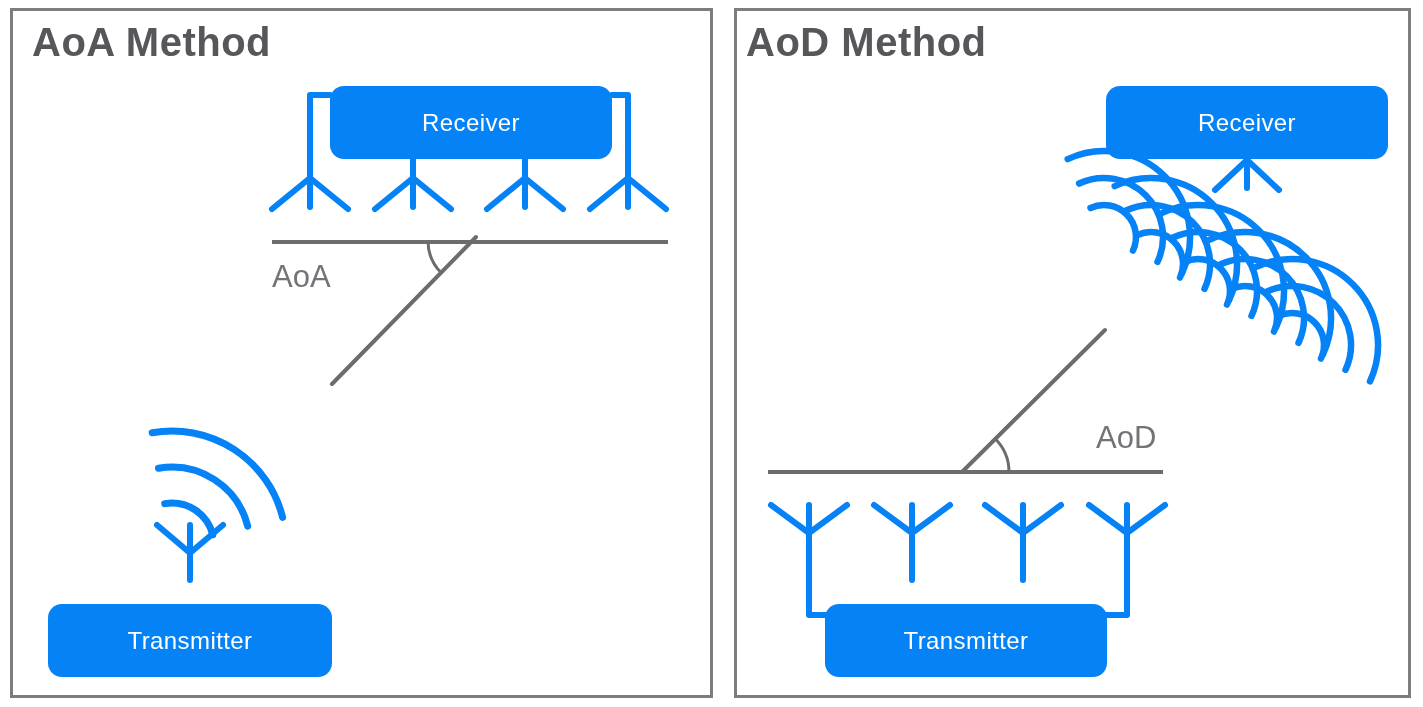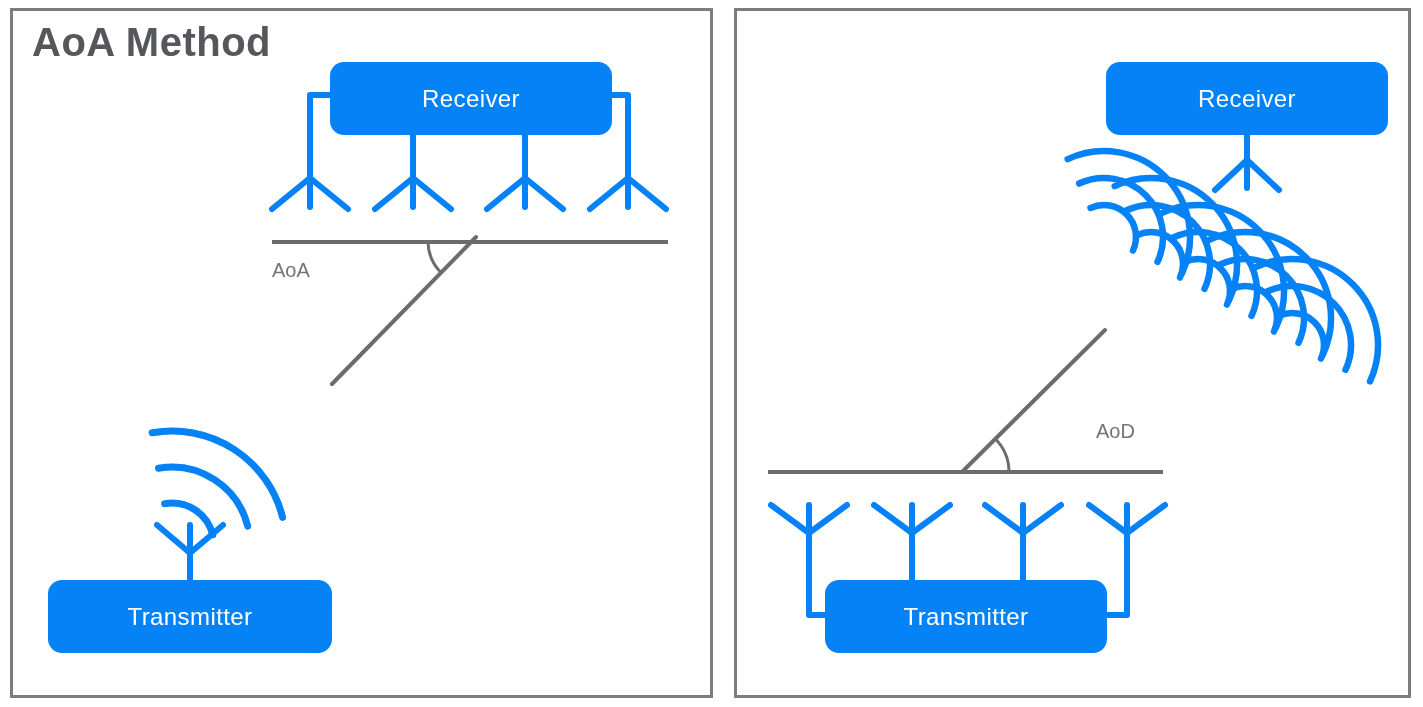--- a/index.html
+++ b/index.html
@@ -13,27 +13,27 @@
     border:3px solid var(--border-gray,#7B7D80);
   }
   .title{
     position:absolute;margin:0;
     font-size:40px;font-weight:700;letter-spacing:.5px;
     color:var(--title-gray,#56575A);white-space:nowrap;
   }
   .node{
     position:absolute;height:73px;border-radius:14px;
     background:var(--accent-blue,#0582F6);
-    display:flex;align-items:center;justify-content:center;
+    display:flex;align-items:center;justify-content:center;margin-top:24px;
   }
   .node span{
     color:var(--box-text,#fff);font-size:24px;font-weight:500;letter-spacing:.4px;
   }
   .angle-label{
-    position:absolute;font-size:20px;font-weight:400;
+    position:absolute;font-size:31px;font-weight:400;
     color:var(--label-gray,#737477);white-space:nowrap;
   }
   svg.linework{position:absolute;left:0;top:0;}
   .gray-stroke{stroke:var(--line-gray,#6B6C6E);fill:none;}
   .blue-stroke{stroke:var(--accent-blue,#0582F6);fill:none;}
 </style>
 </head>
 <body>
 
 <div class="stage">
@@ -102,20 +102,21 @@
 
     <g class="blue-stroke" stroke-width="6" stroke-linecap="round" stroke-linejoin="round">
       <path d="M809,505 V615 H826 M809,533 L771,505 M809,533 L847,505"></path>
       <path d="M912,505 V580 M912,533 L874,505 M912,533 L950,505"></path>
       <path d="M1023,505 V580 M1023,533 L985,505 M1023,533 L1061,505"></path>
       <path d="M1127,505 V615 H1106 M1127,533 L1089,505 M1127,533 L1165,505"></path>
     </g>
   </svg>
 
   <h1 class="title" style="left:32px;top:20px">AoA Method</h1>
+  <h1 class="title" style="left:746px;top:20px">AoD Method</h1>
 
   <div class="node" style="left:330px;top:62px;width:282px">
     <span>Receiver</span>
   </div>
   <div class="node" style="left:48px;top:580px;width:284px">
     <span>Transmitter</span>
   </div>
   <div class="node" style="left:1106px;top:62px;width:282px">
     <span>Receiver</span>
   </div>

